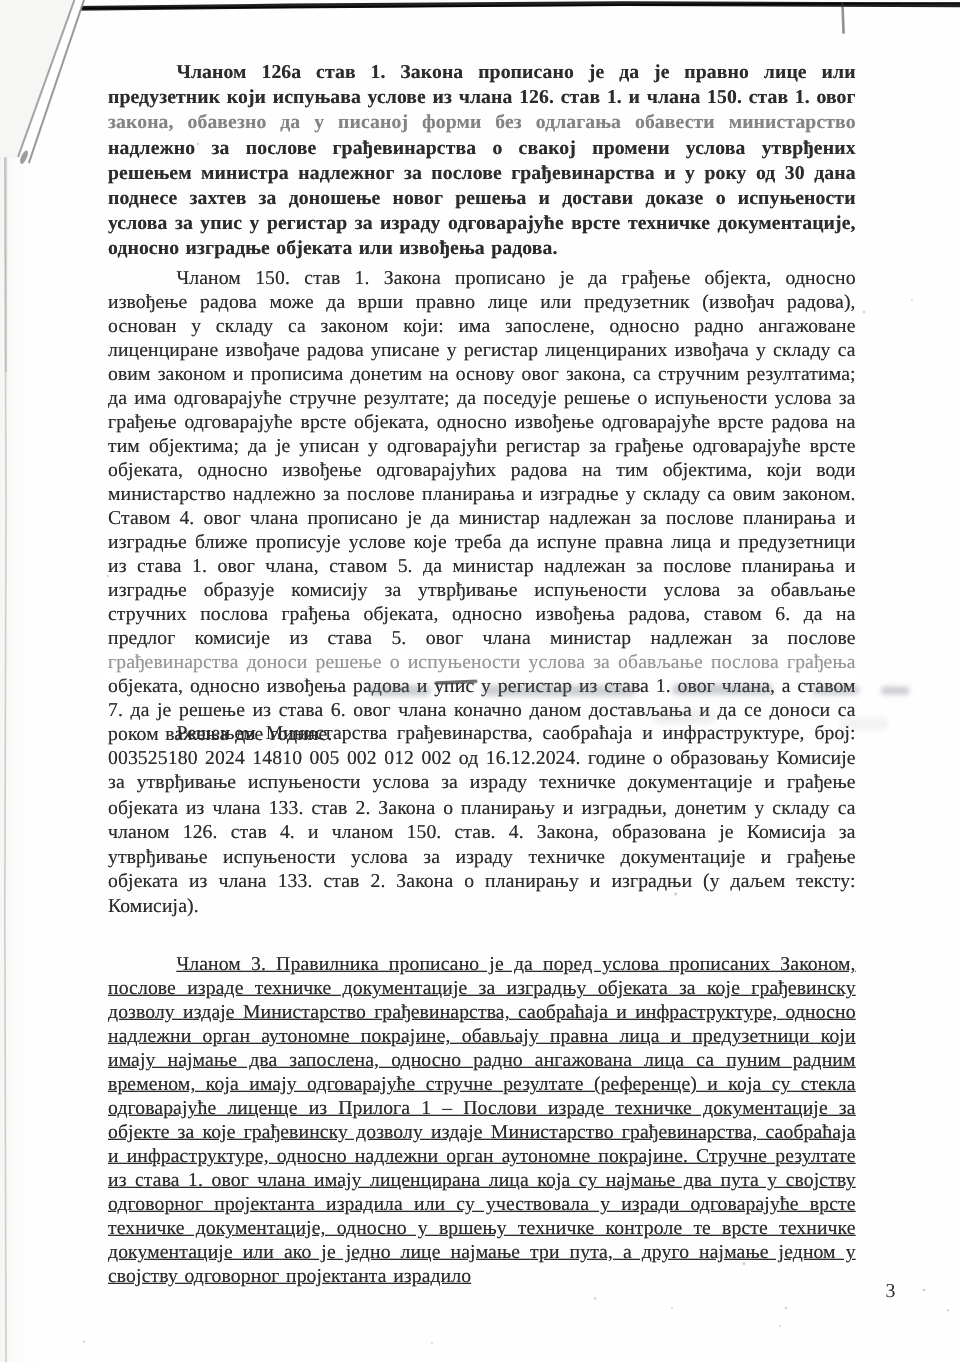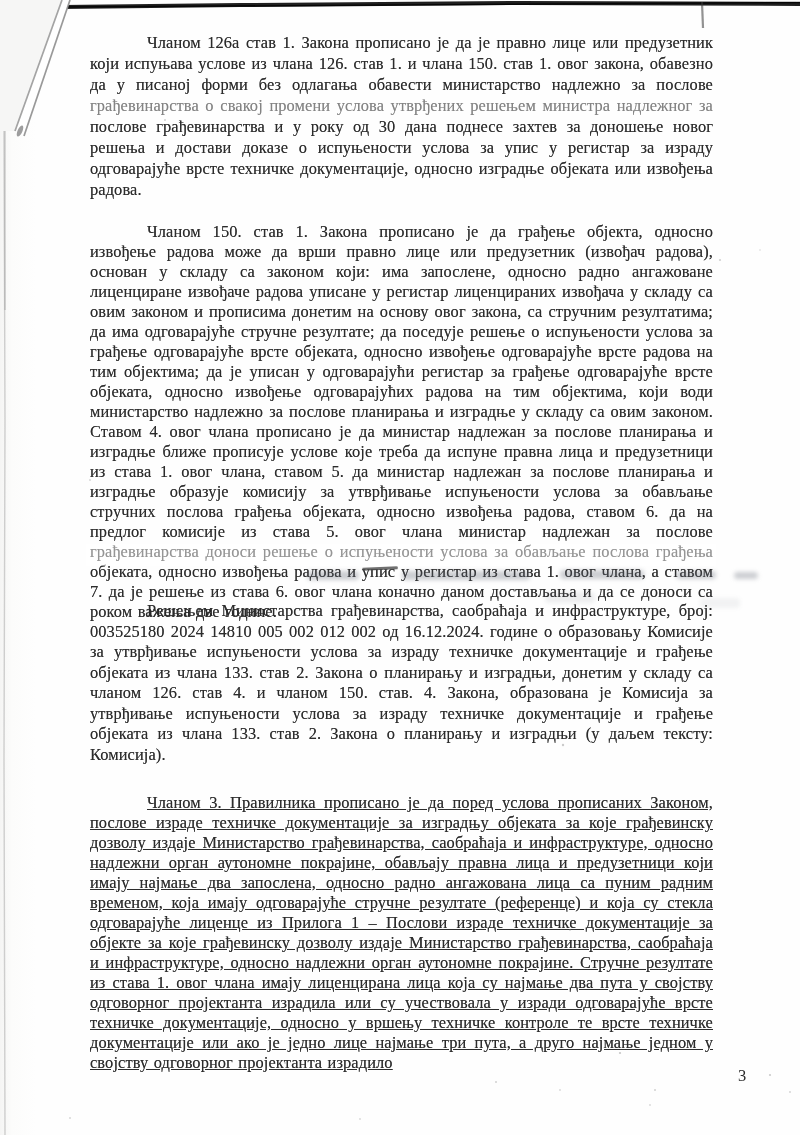--- a/index.html
+++ b/index.html
@@ -15,21 +15,21 @@
     left:90px;width:623px;
     margin:0;
     text-align:justify;
     text-indent:57px;
     font-size:16.4px;
     color:#2c2c2c;
     letter-spacing:0.1px;
     word-spacing:1.2px;
     text-shadow:0 0 0.35px rgba(20,20,20,0.55);
   }
-  #para-1{top:32px;line-height:21px;}
+  #para-1{top:49px;line-height:21px;font-weight:bold;}
   #para-2{top:222px;line-height:20px;}
   #para-3{top:601px;line-height:20.5px;}
   #para-4{top:793px;line-height:20px;text-decoration:underline;}
   .page-number{
     position:absolute;
     left:730px;top:1066px;
     width:24px;
     font-size:16.5px;
     color:#2c2c2c;
     text-align:center;

